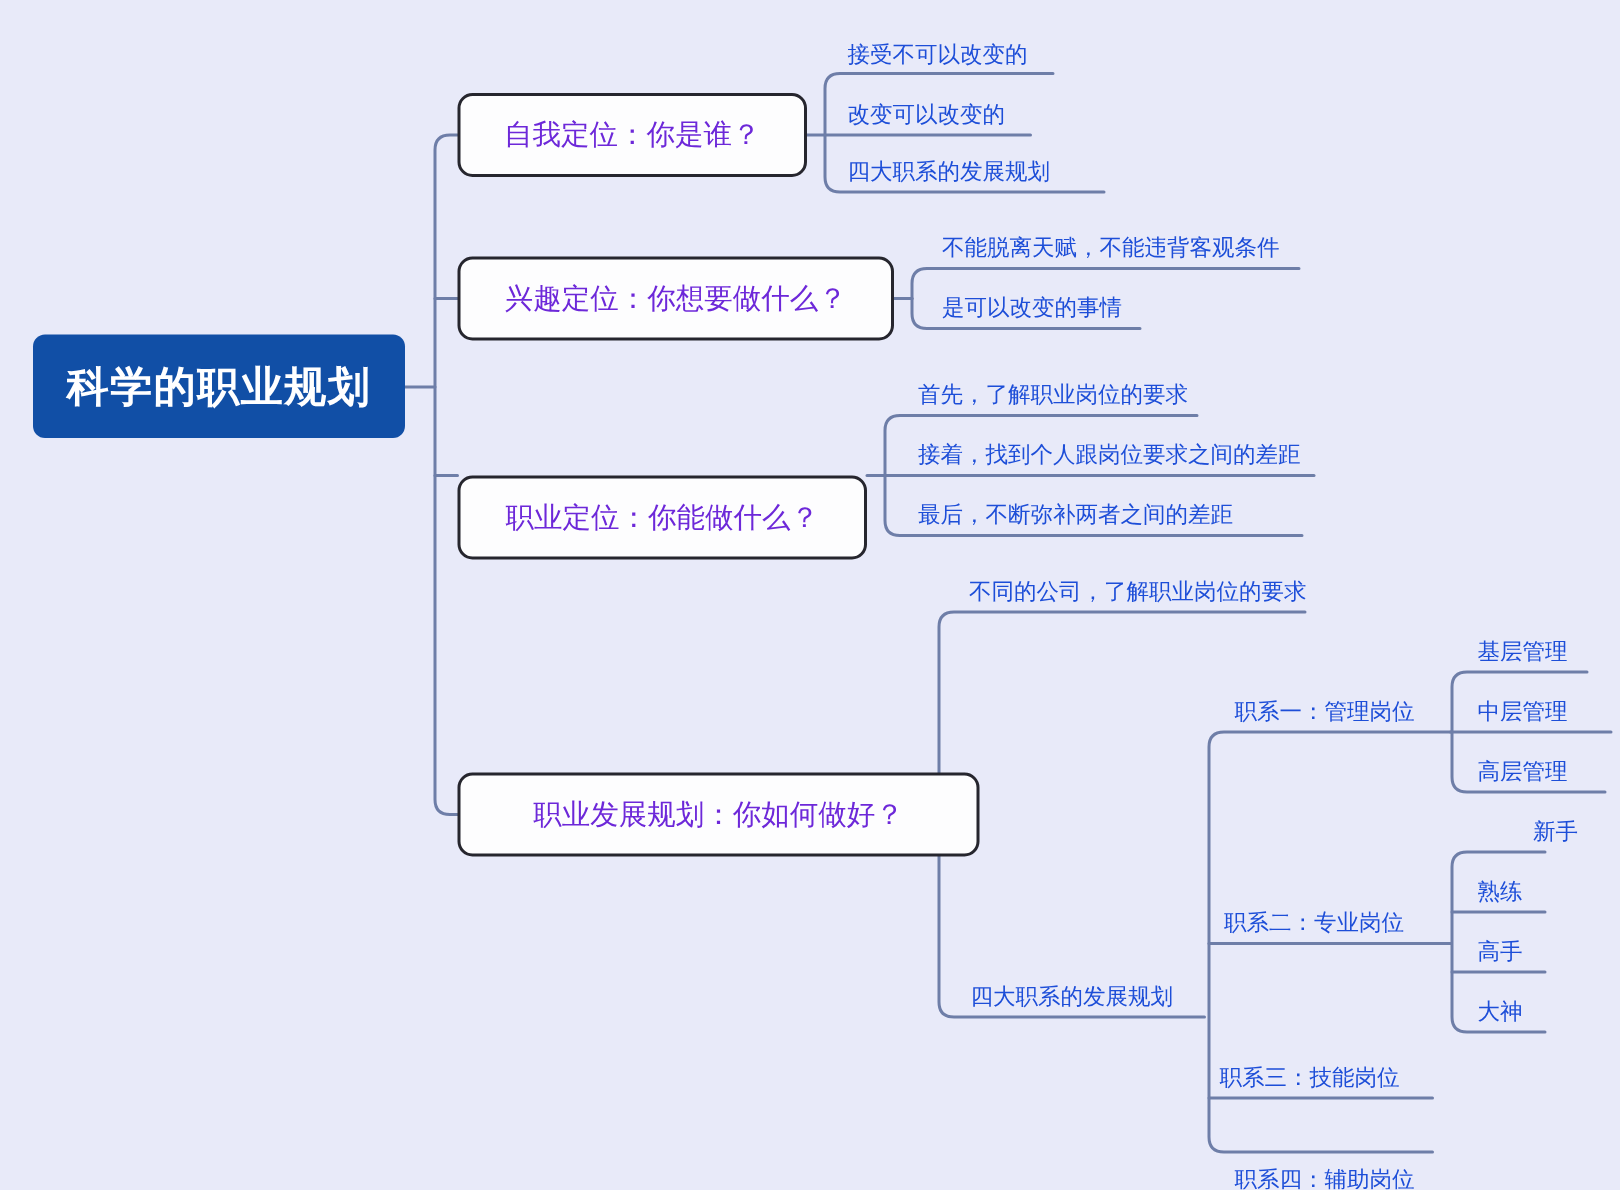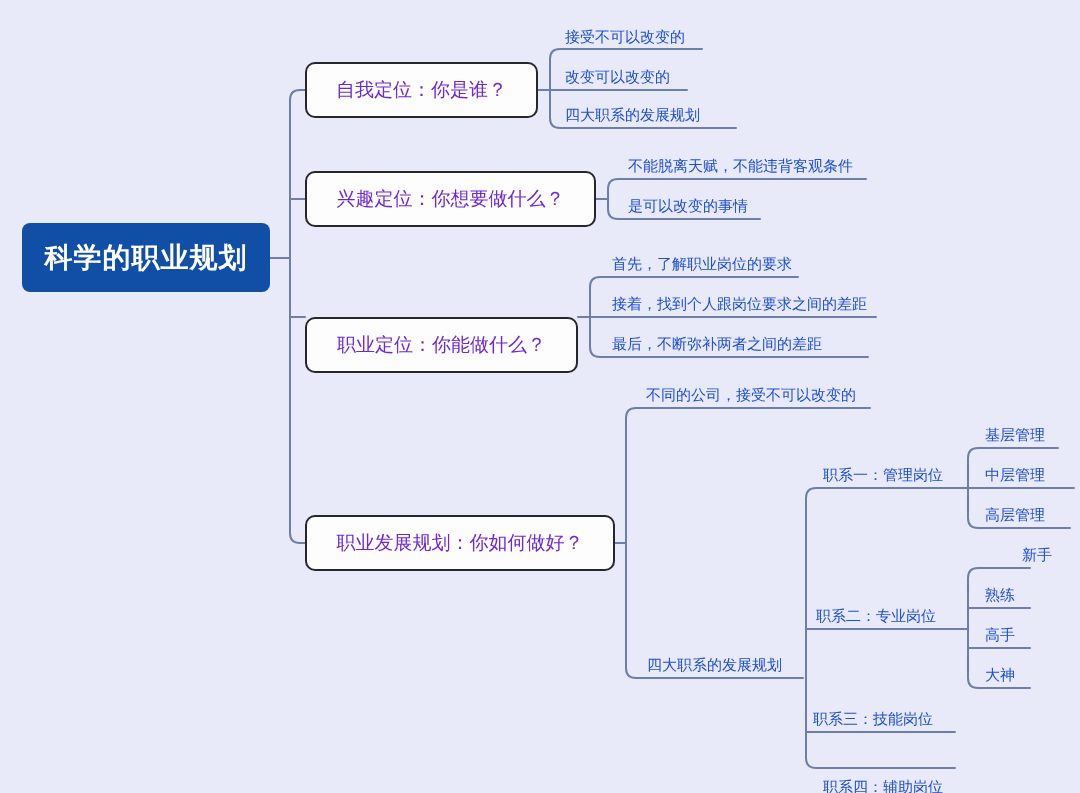--- a/index.html
+++ b/index.html
@@ -103,34 +103,34 @@
       <path d="M 968 608 H 1030"></path>
       <path d="M 968 648 H 1030"></path>
     </g>
   </svg>
 
   <div class="root-node">科学的职业规划</div>
 
   <div class="branch-box" style="left:305px; top:62px; width:233px; height:56px;">自我定位：你是谁？</div>
   <div class="branch-box" style="left:305px; top:171px; width:291px; height:56px;">兴趣定位：你想要做什么？</div>
   <div class="branch-box" style="left:305px; top:289px; width:273px; height:56px;margin-top:28px;">职业定位：你能做什么？</div>
-  <div class="branch-box" style="left:305px; top:515px; width:310px; height:56px;">职业发展规划：你如何做好？</div>
+  <div class="branch-box" style="left:305px; top:515px; width:348px; height:56px;">职业发展规划：你如何做好？</div>
 
   <div class="leaf-label" style="left:565px; top:28px;">接受不可以改变的</div>
   <div class="leaf-label" style="left:565px; top:68px;">改变可以改变的</div>
   <div class="leaf-label" style="left:565px; top:106px;">四大职系的发展规划</div>
 
   <div class="leaf-label" style="left:628px; top:157px;">不能脱离天赋，不能违背客观条件</div>
   <div class="leaf-label" style="left:628px; top:197px;">是可以改变的事情</div>
 
   <div class="leaf-label" style="left:612px; top:255px;">首先，了解职业岗位的要求</div>
   <div class="leaf-label" style="left:612px; top:295px;">接着，找到个人跟岗位要求之间的差距</div>
   <div class="leaf-label" style="left:612px; top:335px;">最后，不断弥补两者之间的差距</div>
 
-  <div class="leaf-label" style="left:646px; top:386px;">不同的公司，接受不可以改变的</div>
+  <div class="leaf-label" style="left:646px; top:386px;">不同的公司，了解职业岗位的要求</div>
   <div class="leaf-label" style="left:647px; top:656px;">四大职系的发展规划</div>
 
   <div class="leaf-label" style="left:823px; top:466px;">职系一：管理岗位</div>
   <div class="leaf-label" style="left:816px; top:607px;">职系二：专业岗位</div>
   <div class="leaf-label" style="left:813px; top:710px;">职系三：技能岗位</div>
   <div class="leaf-label" style="left:823px; top:778px;">职系四：辅助岗位</div>
 
   <div class="leaf-label" style="left:985px; top:426px;">基层管理</div>
   <div class="leaf-label" style="left:985px; top:466px;">中层管理</div>
   <div class="leaf-label" style="left:985px; top:506px;">高层管理</div>

